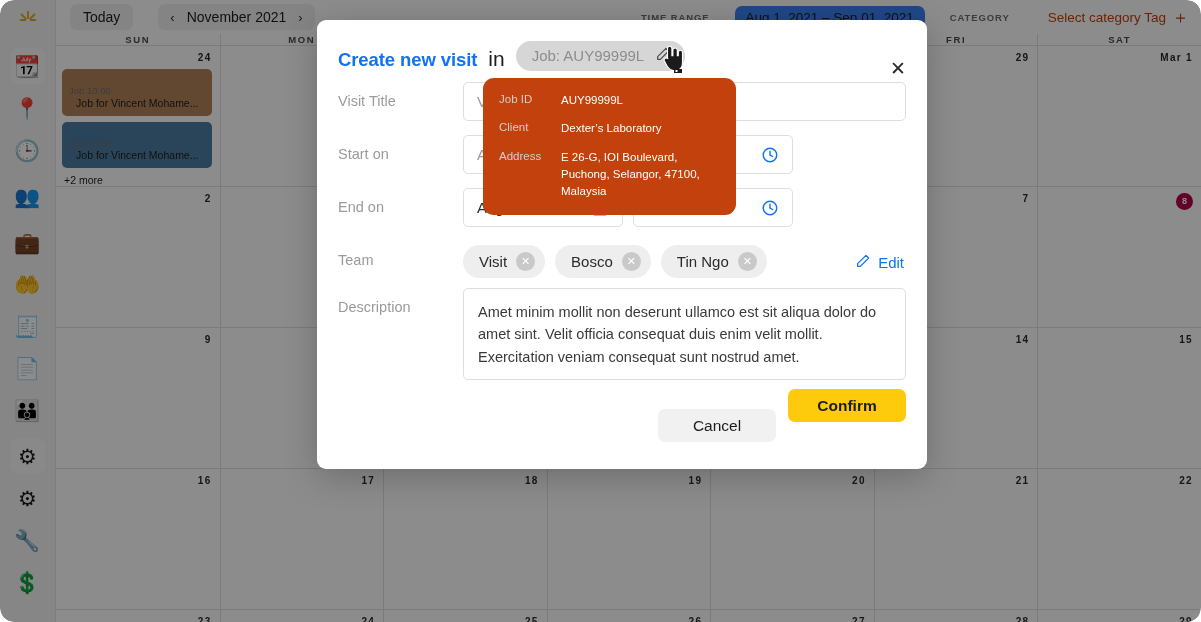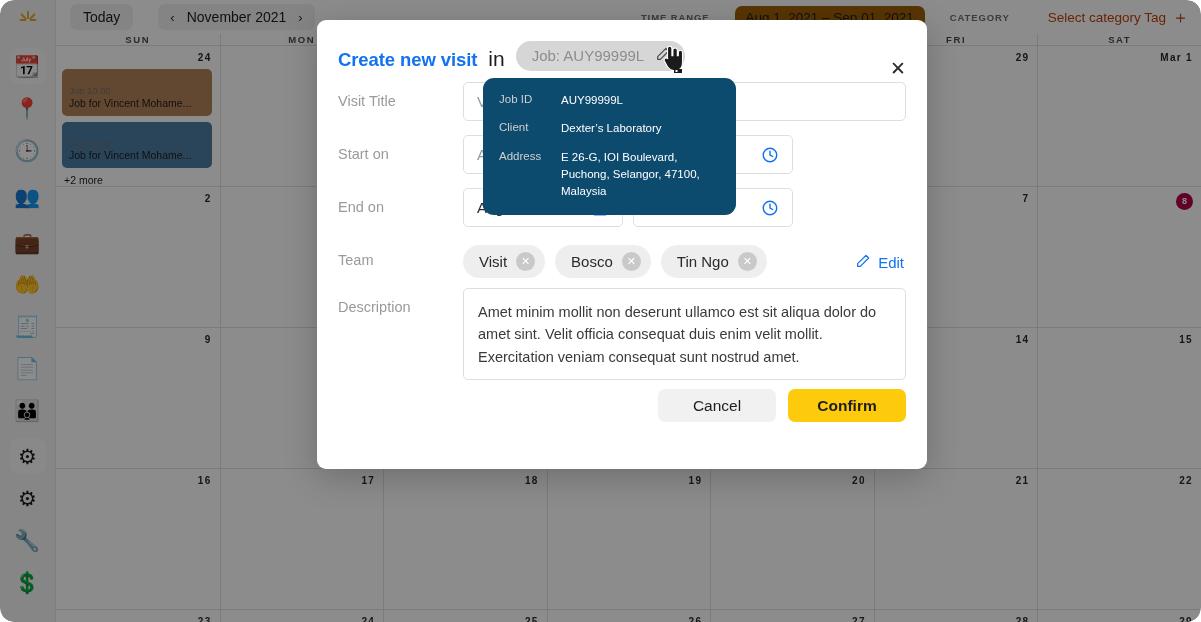--- a/index.html
+++ b/index.html
@@ -53,21 +53,21 @@
   }
   .pill {
     background: #f0f0f0; border-radius: 7px;
     padding: 5px 13px; color: #1d1d1d; font-size: 14px;
   }
   .navgrp { display: flex; align-items: center; gap: 12px;
     background: #f0f0f0; border-radius: 7px; padding: 5px 12px; font-size: 14px; color: #1d1d1d;}
   .chev { font-size: 13px; color: #333; }
   .spacer { flex: 1 1 auto; }
   .tb-label { font-size: 9.5px; letter-spacing: .9px; color: #6d6d6d; font-weight: 700; }
-  .tb-value { background: #a16207; border-radius: 7px; padding: 4px 11px; font-size: 13.5px; color: #1d1d1d; }
+  .tb-value { background: #3b82f6; border-radius: 7px; padding: 4px 11px; font-size: 13.5px; color: #1d1d1d; }
   .tb-value-plain { font-size: 13.5px; color: #c2410c; display:flex; align-items:center; gap:6px;margin-left:13px; }
 
   
   #cal { position: absolute; left: 56px; top: 34px; right: 0; bottom: 0;
          display: flex; flex-direction: column; background: #ffffff; }
   #dow { display: grid; grid-template-columns: repeat(7, 1fr); height: 32px;
          border-bottom: 1px solid #e0e0e0; }
   .dow-cell { display: flex; align-items: center; justify-content: center;
               font-size: 9.5px; letter-spacing: 1.6px; color: #4a4a4a; font-weight: 700;
               border-left: 1px solid #e0e0e0; }
@@ -82,21 +82,21 @@
   .daynum { font-size: 10px; letter-spacing: 1.3px; color: #2a2a2a; text-align: right;
             font-weight: 600; }
   .daynum.badge {
     display: inline-block; background: #b3004b; color: #fff; border-radius: 50%;
     width: 17px; height: 17px; line-height: 17px; text-align: center;
     letter-spacing: 0; float: right; font-size: 9px;
   }
   .ev { border-radius: 5px; padding: 16px 6px 5px 7px; margin-top: 6px; }
   .ev .t { font-size: 9.5px; color: #6f6f6f; line-height: 1.25; }
   .ev .n { font-size: 10.5px; color: #1d1d1d; line-height: 1.3; white-space: nowrap;
-           overflow: hidden; text-overflow: ellipsis; }
+           overflow: hidden; text-overflow: ellipsis; text-align: center; }
   .more { font-size: 10.5px; color: #1d1d1d; margin-top: 6px; padding-left: 2px; }
 
   #dim { position: absolute; inset: 0; background: rgba(0,0,0,0.45); border-radius: 14px; }
 
   
   #modal {
     position: absolute; left: 317px; top: 20px; width: 610px; height: 449px;
     background: #ffffff; border-radius: 9px;
     box-shadow: 0 8px 34px rgba(0,0,0,.22);
     z-index: 20;
@@ -145,27 +145,27 @@
               padding-top: 6px; padding-right: 2px; }
 
   .textarea {
     border: 1px solid #dedede; border-radius: 5px; width: 100%; height: 92px;
     padding: 12px 14px; font-size: 14.5px; color: #3a3a3a; line-height: 1.55;
   }
   .footer { display: flex; justify-content: flex-end; gap: 12px; padding: 9px 21px 0 21px; }
   .btn { border-radius: 7px; height: 33px; min-width: 118px;
          display: flex; align-items: center; justify-content: center;
          font-size: 15.5px; }
-  .btn.cancel { background: #f1f1f1; color: #1d1d1d; }
+  .btn.cancel { background: #f1f1f1; color: #1d1d1d; margin-top: 20px; }
   .btn.confirm { background: #fdcb0c; color: #1d1d1d; font-weight: 700; }
 
   
   #tooltip {
     position: absolute; left: 483px; top: 78px; width: 253px;
-    background: #0c4a6e; border-radius: 11px; padding: 14px 16px 15px 16px;
+    background: #c2410c; border-radius: 11px; padding: 14px 16px 15px 16px;
     z-index: 40; color: #fff;
   }
   .tt-row { display: flex; margin-bottom: 11px; }
   .tt-row:last-child { margin-bottom: 0; }
   .tt-k { width: 62px; flex: none; color: #cfcfcf; font-size: 11.5px; padding-top: 1px; }
   .tt-v { font-size: 11.5px; color: #ffffff; line-height: 1.5; }
 
   
   #cursor { position: absolute; left: 659px; top: 44px; z-index: 50; font-size: 23px;
             line-height: 1; }

